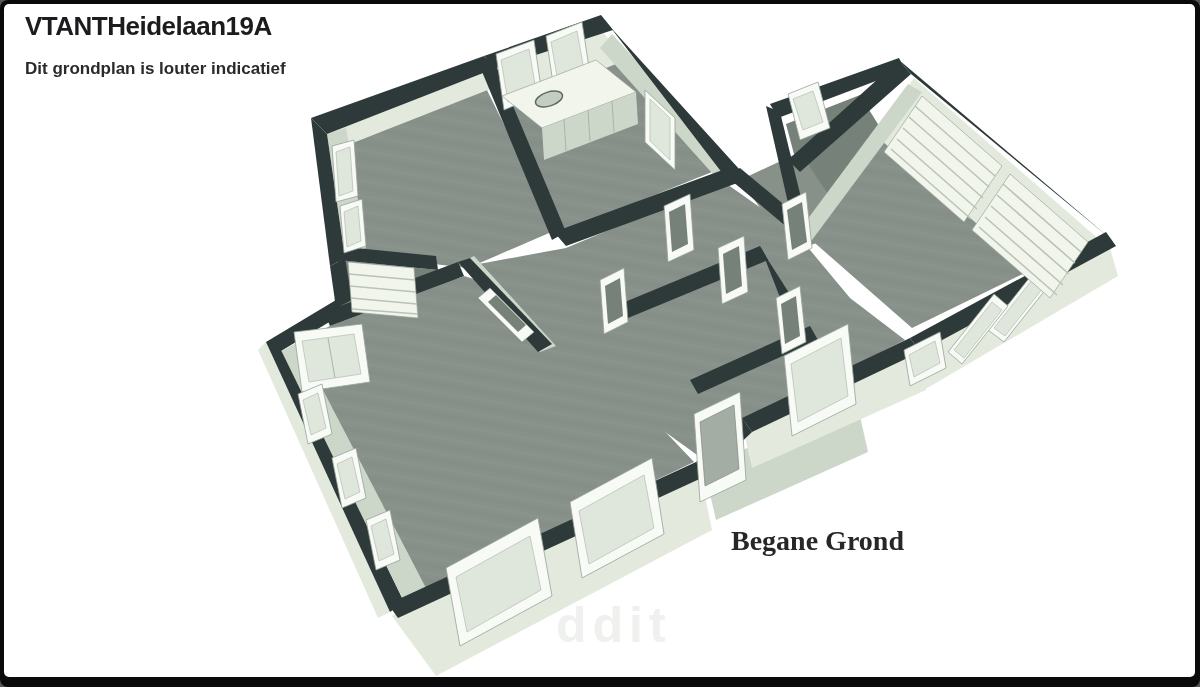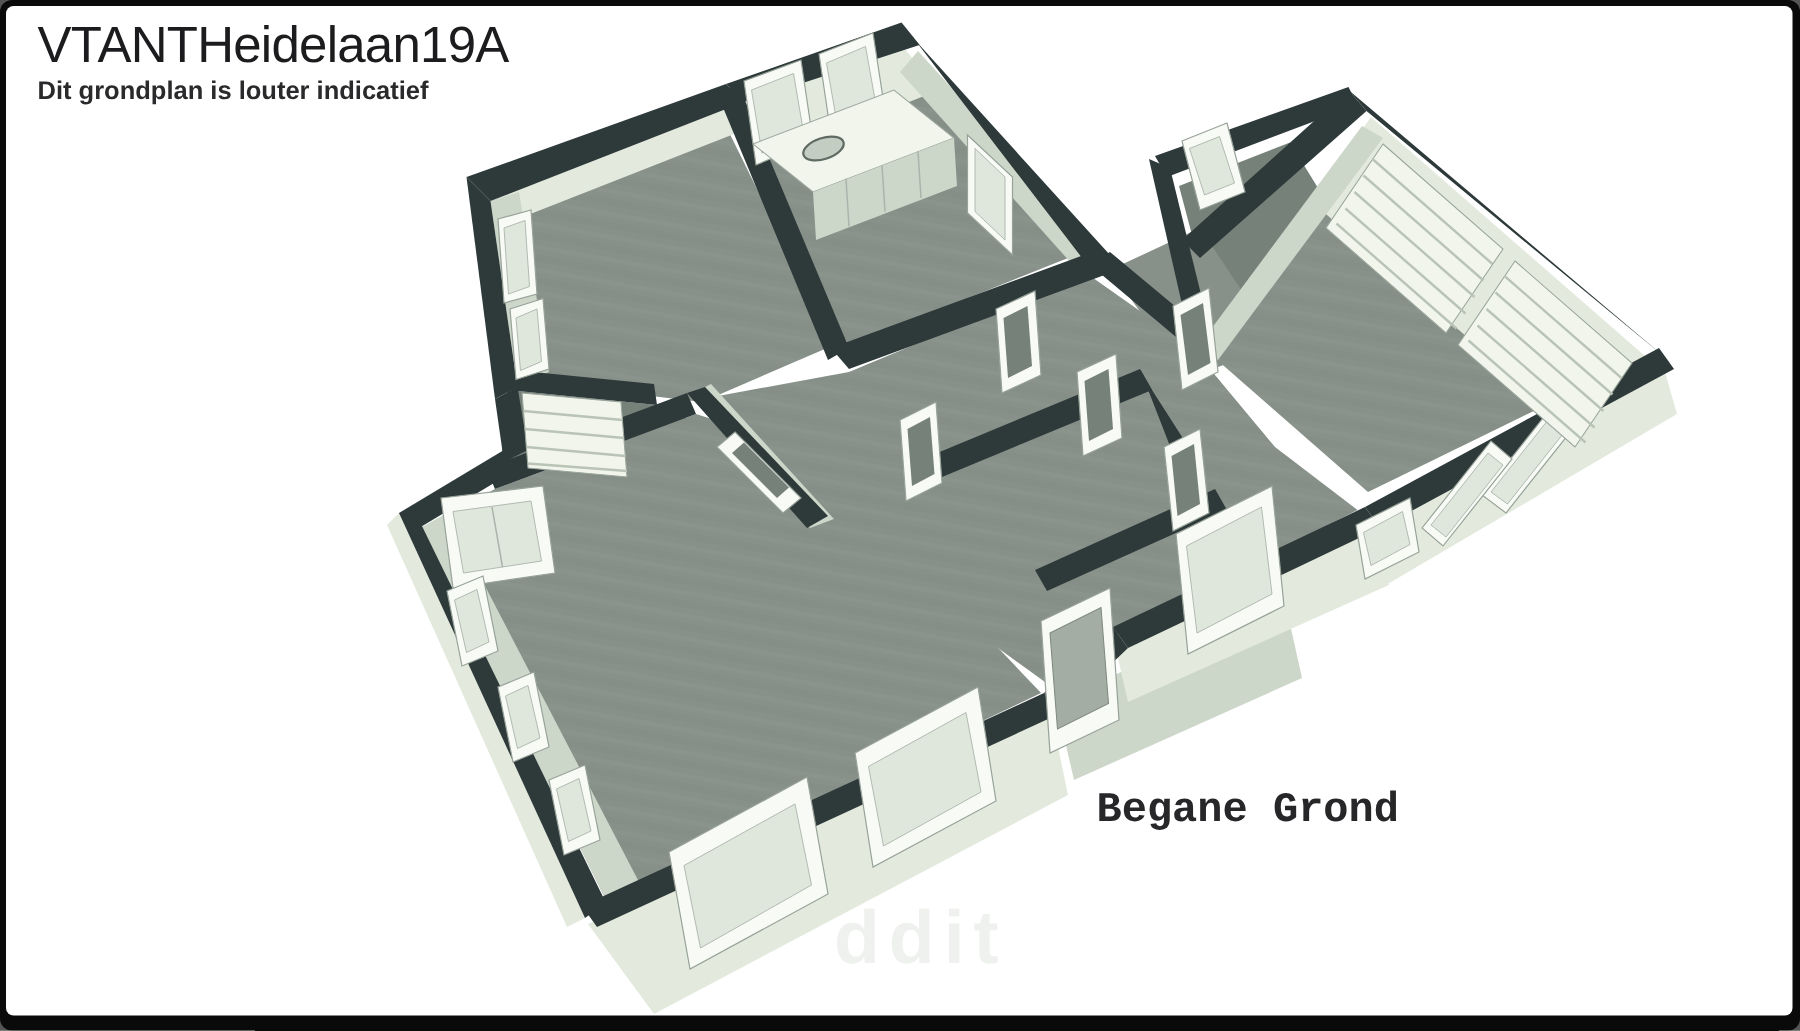--- a/index.html
+++ b/index.html
@@ -21,30 +21,30 @@
   .frame{
     position:relative;width:1200px;height:687px;margin:0 auto;
     background:var(--frame-border);border-radius:8px;box-sizing:border-box;
   }
   .canvas{
     position:absolute;left:4px;top:4px;width:1191px;height:673px;
     background:var(--canvas-bg);border-radius:5px;overflow:hidden;
   }
   .hdr{position:absolute;left:21px;top:8px;}
   .title{
-    font-family:"Liberation Sans",sans-serif;font-weight:400;font-size:34px;
+    font-family:"Liberation Sans",sans-serif;font-weight:700;font-size:26px;
     letter-spacing:-0.5px;color:var(--title-text);line-height:1.1;
   }
   .subtitle{
     font-family:"Liberation Sans",sans-serif;font-weight:700;font-size:17px;
-    color:#2a2a2c;margin-top:2px;
+    color:#2a2a2c;margin-top:18px;
   }
   .floor-label{
     position:absolute;left:727px;top:521px;
-    font-family:Liberation Mono, monospace;font-weight:700;font-size:28px;
+    font-family:Liberation Serif, serif;font-weight:700;font-size:28px;
     color:#272729;
   }
   .watermark{
     position:absolute;left:552px;top:592px;
     font-family:"Liberation Sans",sans-serif;font-weight:700;font-size:50px;
     color:var(--watermark);letter-spacing:6px;
   }
   svg.plan{position:absolute;left:0;top:0;}
   .wt{fill:var(--wall-top);}
   .ffl{fill:var(--wall-face-light);}

